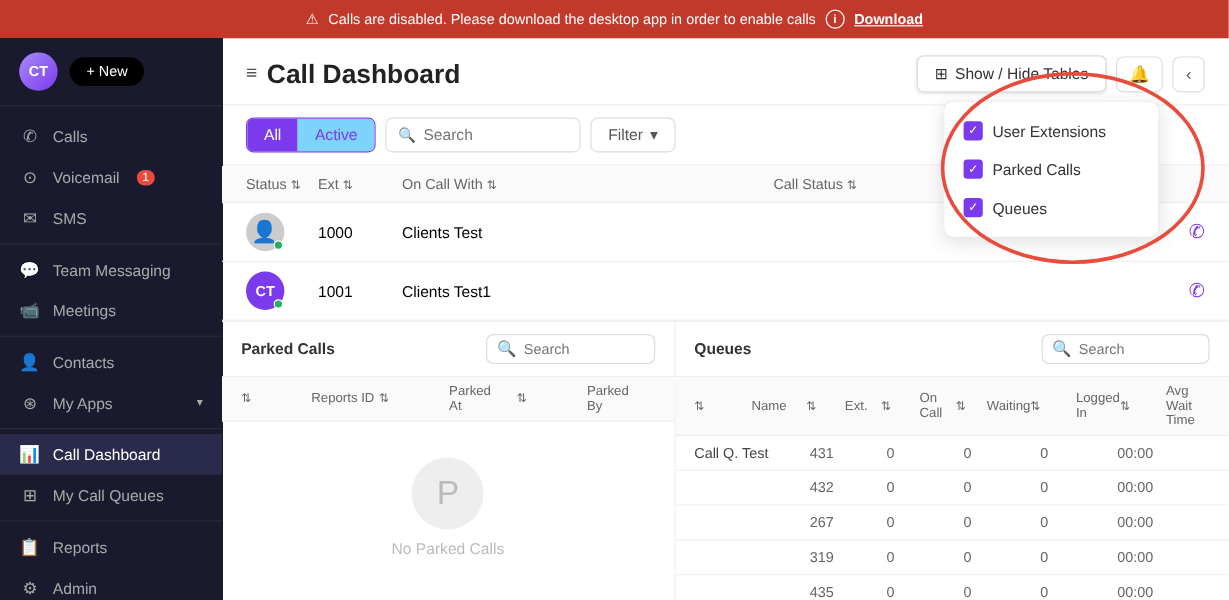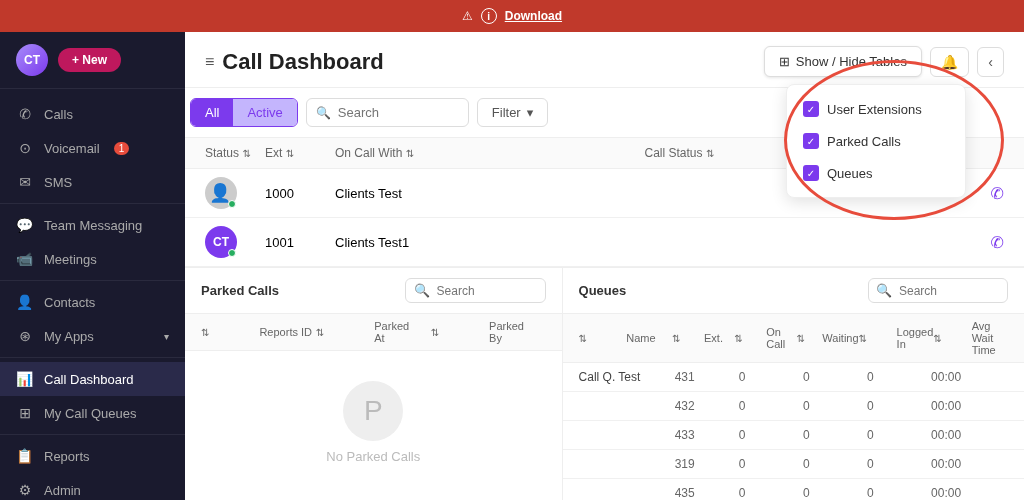--- a/index.html
+++ b/index.html
@@ -42,28 +42,28 @@
       border-bottom: 1px solid #2a2a3e;
     }
     .logo-circle {
       width: 32px; height: 32px;
       background: linear-gradient(135deg, #a78bfa, #7c3aed);
       border-radius: 50%;
       display: flex; align-items: center; justify-content: center;
       color: white; font-weight: bold; font-size: 12px;
     }
     .new-btn {
-      background: #be185d;
+      background: #000000;
       color: white;
       border: none;
       border-radius: 20px;
       padding: 5px 14px;
       cursor: pointer;
       font-size: 12px;
-      display: flex; align-items: center; gap: 4px; font-weight: bold;
+      display: flex; align-items: center; gap: 4px;
     }
     .sidebar-nav { padding: 8px 0; flex: 1; }
     .nav-item {
       display: flex; align-items: center; gap: 10px;
       padding: 9px 16px;
       color: #aaa;
       cursor: pointer;
       border-radius: 0;
       font-size: 13px;
       position: relative;
@@ -153,30 +153,30 @@
       height: 160px;
       border: 3px solid #e74c3c;
       border-radius: 50%;
       pointer-events: none;
       z-index: 200;
     }
 
     
     .filters-bar {
       display: flex; align-items: center; gap: 8px;
-      padding: 10px 5px;
+      padding: 10px 20px;
       border-bottom: 1px solid #eee;
     }
     .btn-group { display: flex; border: 1px solid #7c3aed; border-radius: 6px; overflow: hidden; }
     .btn-group-item {
       padding: 6px 14px;
       cursor: pointer;
       font-size: 13px;
       color: #7c3aed;
-      background: #c4b5fd;
+      background: #7dd3fc;
       border: none;
     }
     .btn-group-item.active { background: #7c3aed; color: white; }
     .search-box {
       display: flex; align-items: center; gap: 6px;
       border: 1px solid #ddd;
       border-radius: 6px;
       padding: 6px 10px;
       background: white;
     }
@@ -275,20 +275,21 @@
 
     
     .tables-area::-webkit-scrollbar { width: 6px; }
     .tables-area::-webkit-scrollbar-thumb { background: #ddd; border-radius: 3px; }
   </style>
 </head>
 <body>
 
 <div class="warning-bar">
   <span>⚠</span>
+  <span>Calls are disabled. Please download the desktop app in order to enable calls</span>
   <span class="info-icon">i</span>
   <a class="download-link">Download</a>
 </div>
 
 <div class="app-layout">
 
   <div class="sidebar">
     <div class="sidebar-logo">
       <div class="logo-circle">CT</div>
       <button class="new-btn">+ New</button>
@@ -529,21 +530,21 @@
               <div class="q-table-row">
     <span class="q-col-name"></span>
     <span class="q-col">432</span>
     <span class="q-col">0</span>
     <span class="q-col">0</span>
     <span class="q-col">0</span>
     <span class="q-col-time">00:00</span>
   </div>
               <div class="q-table-row">
     <span class="q-col-name"></span>
-    <span class="q-col">433</span>
+    <span class="q-col">267</span>
     <span class="q-col">0</span>
     <span class="q-col">0</span>
     <span class="q-col">0</span>
     <span class="q-col-time">00:00</span>
   </div>
               <div class="q-table-row">
     <span class="q-col-name"></span>
     <span class="q-col">319</span>
     <span class="q-col">0</span>
     <span class="q-col">0</span>

